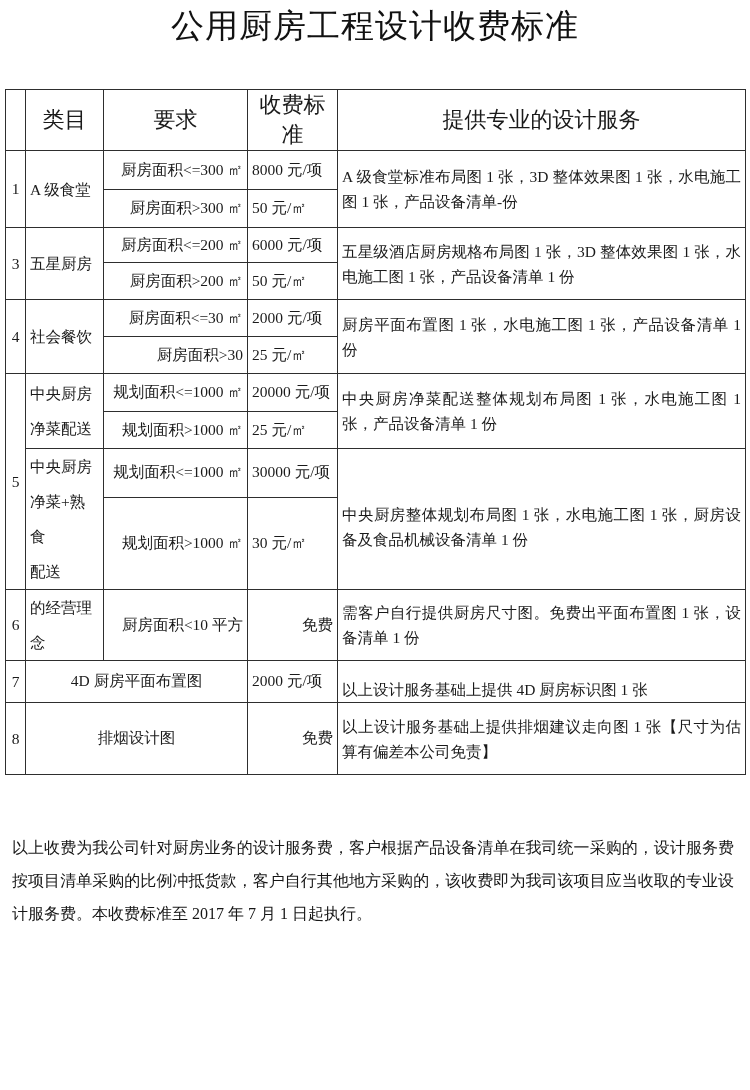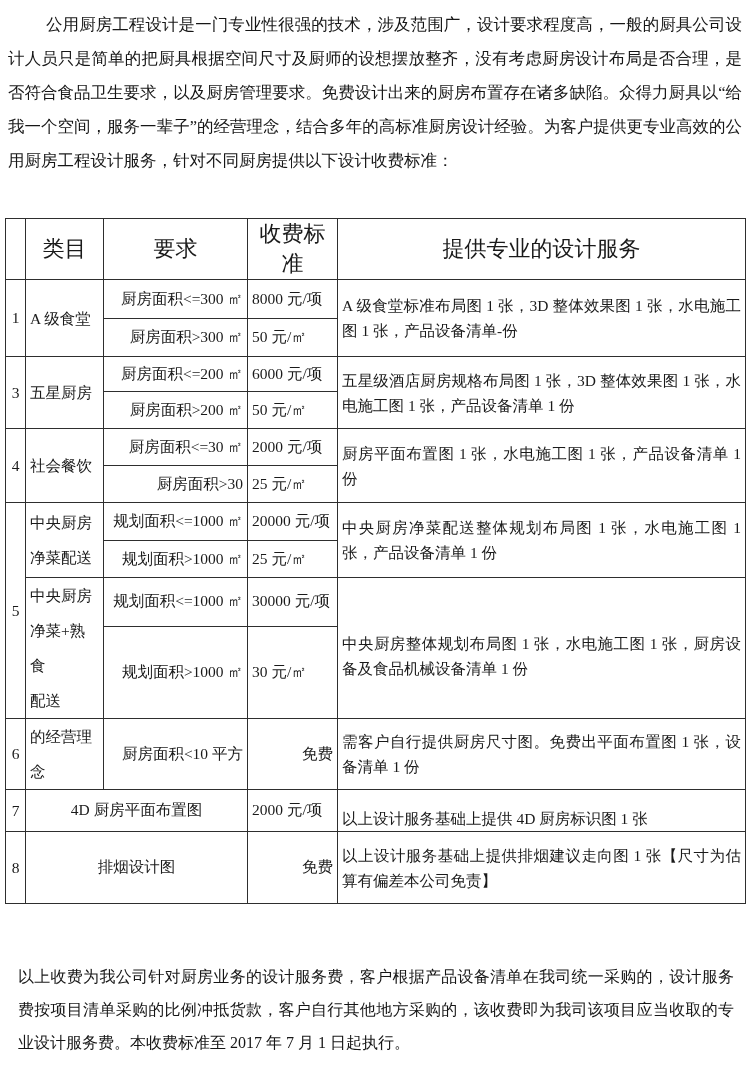--- a/index.html
+++ b/index.html
@@ -35,32 +35,32 @@
   .c-req{text-align:right;padding-left:6px;white-space:nowrap;}
   .c-fee{text-align:left;padding-left:4px;white-space:nowrap;}
   .c-fee.free{text-align:right;padding-left:0;}
   .c-svc{
     text-align:justify;text-justify:inter-ideograph;
     vertical-align:top;padding:4px 6px 2px 6px;line-height:25px;
   }
   .c-svc.v-mid{vertical-align:middle;padding-top:16px;}
   .c-merge{text-align:center;}
   .closing{
-    margin:56px 16px 0 18px;
+    margin:56px 16px 0 12px;
     font-size:16px;line-height:33px;
     text-align:justify;text-justify:inter-ideograph;color:#161616;
   }
 </style>
 </head>
 <body>
 
 <div class="page">
 
+  <h1 class="doc-title">公用厨房工程设计收费标准</h1>
 
-  <p class="intro">公用厨房工程设计是一门专业性很强的技术，涉及范围广，设计要求程度高，一般的厨具公司设计人员只是简单的把厨具根据空间尺寸及厨师的设想摆放整齐，没有考虑厨房设计布局是否合理，是否符合食品卫生要求，以及厨房管理要求。免费设计出来的厨房布置存在诸多缺陷。众得力厨具以“给我一个空间，服务一辈子”的经营理念，结合多年的高标准厨房设计经验。为客户提供更专业高效的公用厨房工程设计服务，针对不同厨房提供以下设计收费标准：</p>
 
   <table class="fee-table">
     <colgroup>
       <col style="width:20px">
         <col style="width:78px">
         <col style="width:144px">
         <col style="width:90px">
         <col style="width:408px">
     </colgroup>
     <tbody>

